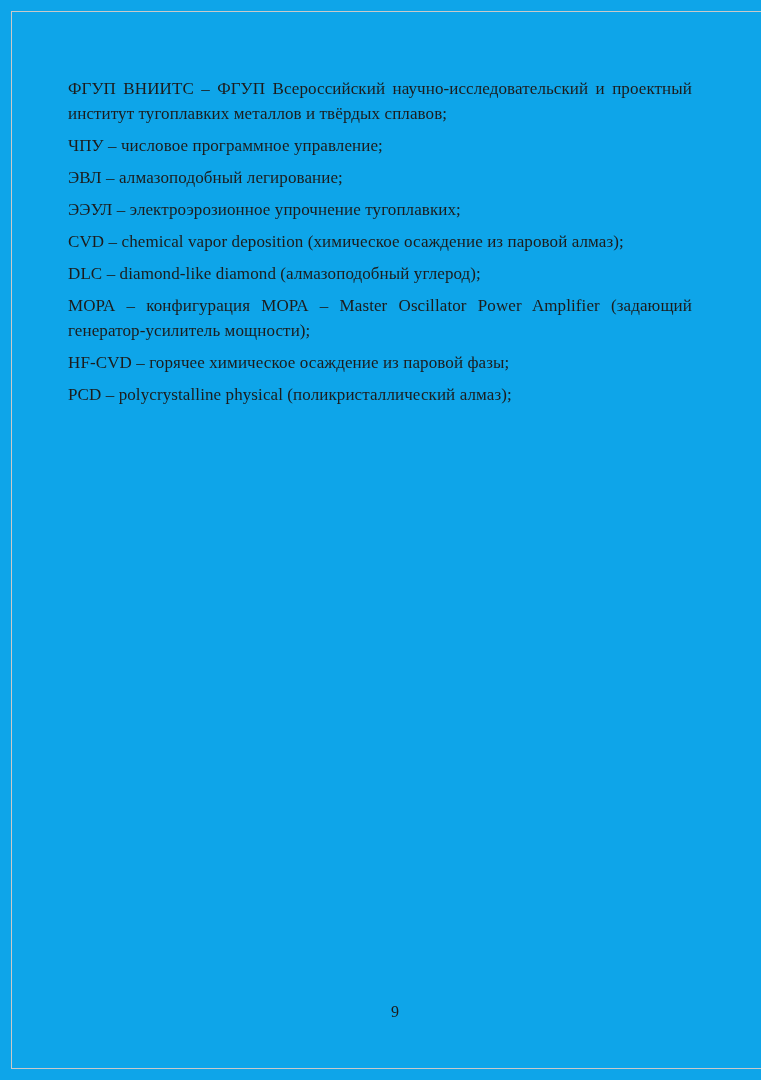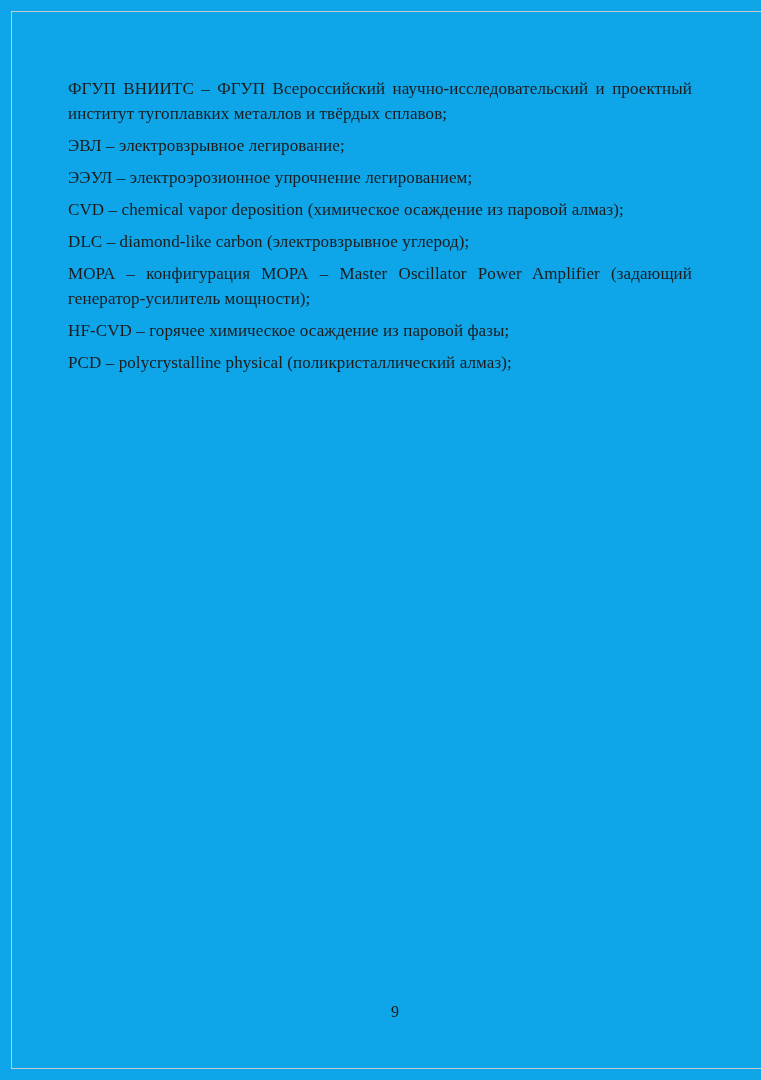--- a/index.html
+++ b/index.html
@@ -50,23 +50,24 @@
   }
 </style>
 </head>
 <body>
 
 <div class="page">
   <div class="page-frame"></div>
 
   <div class="content">
     <p class="entry">ФГУП ВНИИТС – ФГУП Всероссийский научно-исследовательский и проектный институт тугоплавких металлов и твёрдых сплавов;</p>
-    <p class="entry">ЭВЛ – электровзрывное легирование;</p>
-    <p class="entry">ЭЭУЛ – электроэрозионное упрочнение легированием;</p>
+    <p class="entry">ЧПУ – числовое программное управление;</p>
+    <p class="entry">ЭВЛ – алмазоподобный легирование;</p>
+    <p class="entry">ЭЭУЛ – электроэрозионное упрочнение тугоплавких;</p>
     <p class="entry">CVD – chemical vapor deposition (химическое осаждение из паровой алмаз);</p>
-    <p class="entry">DLC – diamond-like carbon (электровзрывное углерод);</p>
+    <p class="entry">DLC – diamond-like diamond (алмазоподобный углерод);</p>
     <p class="entry">МОРА – конфигурация МОРА – Master Oscillator Power Amplifier (задающий генератор-усилитель мощности);</p>
     <p class="entry">HF-CVD – горячее химическое осаждение из паровой фазы;</p>
     <p class="entry">PCD – polycrystalline physical (поликристаллический алмаз);</p>
   </div>
 
   <div class="page-number">9</div>
 </div>
 
 </body></html>

